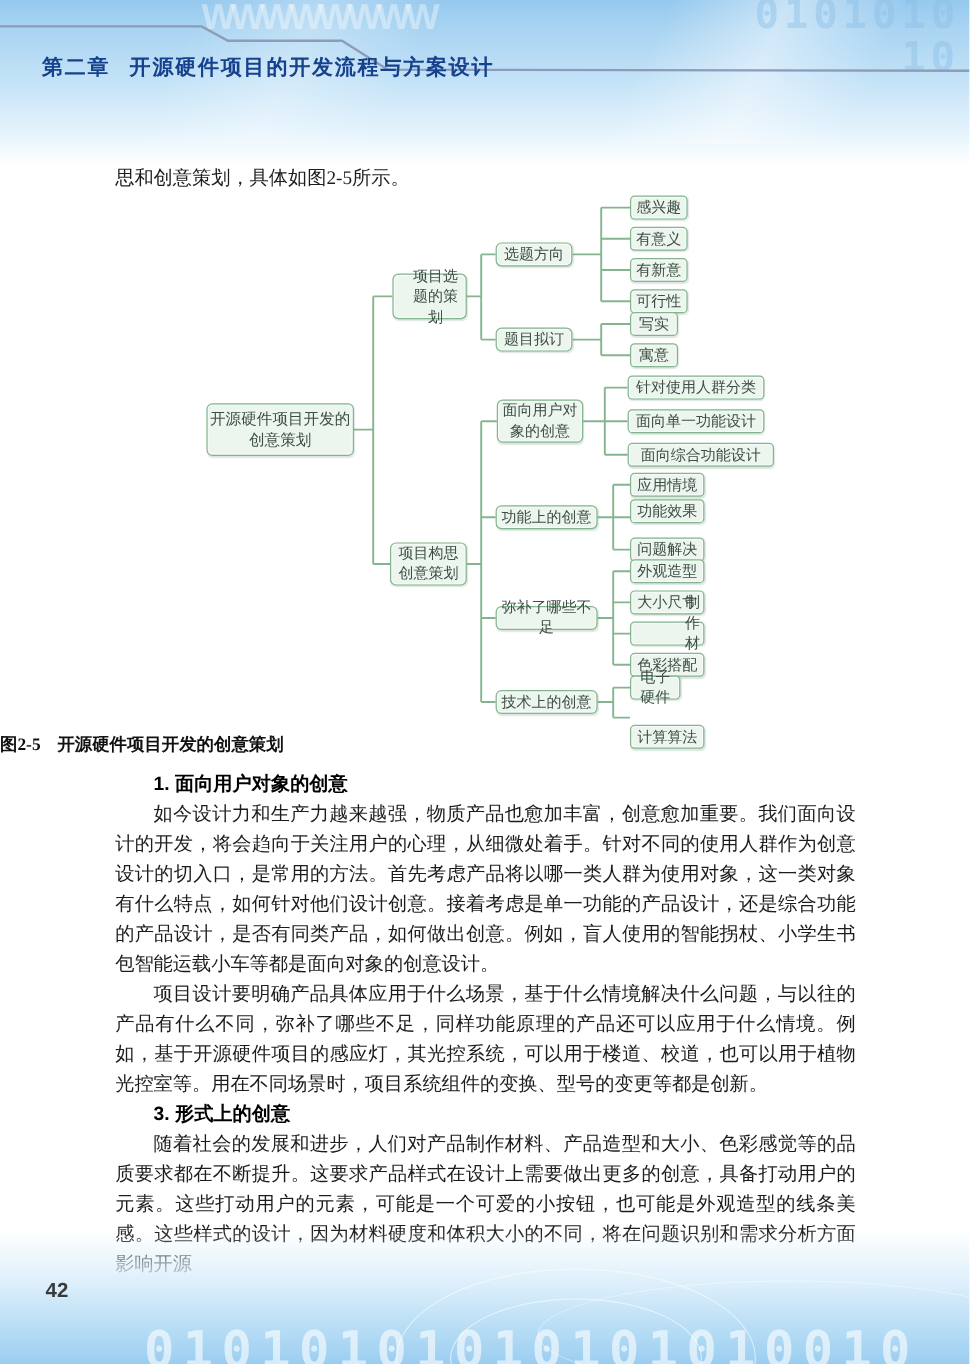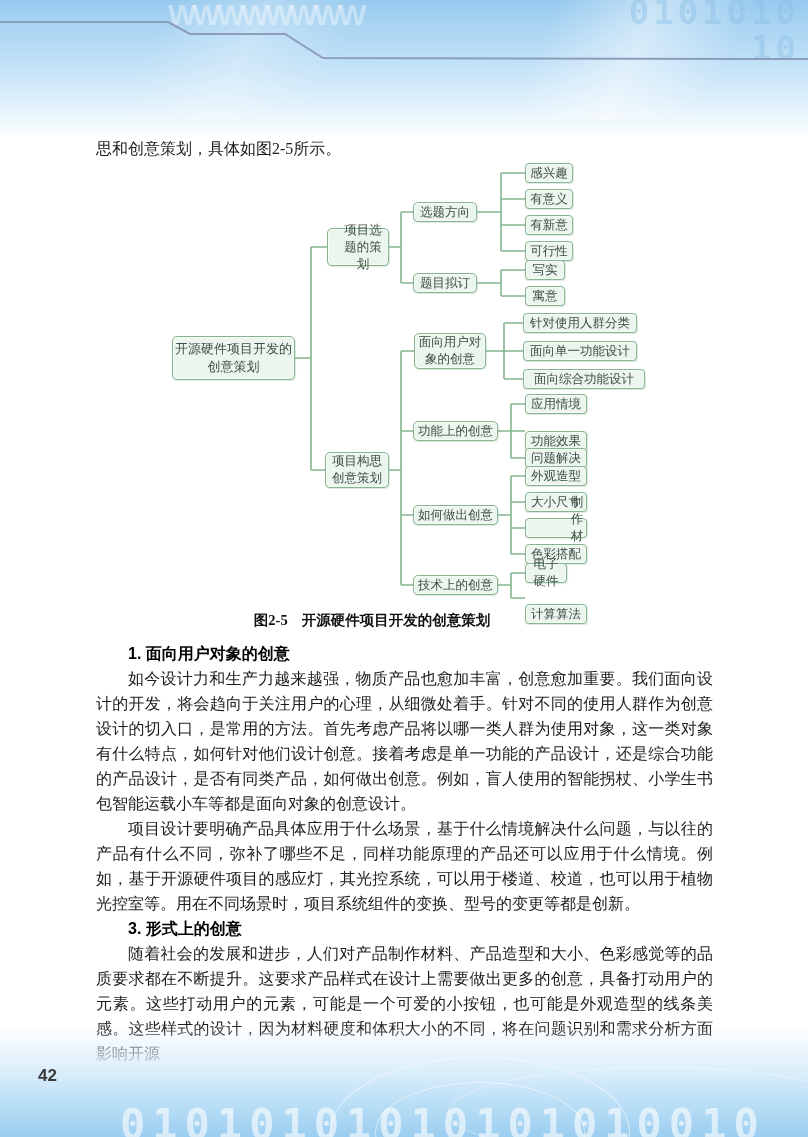--- a/index.html
+++ b/index.html
@@ -30,21 +30,21 @@
   .diagram { position:absolute; left:170px; top:158px; width:500px; height:460px; }
   .connectors { position:absolute; left:0; top:0; }
   .node { position:absolute; background:#ecf5ee; border:1.5px solid #84b58e; border-radius:5px;
     color:#3d4f44; text-align:center; font-size:12.5px; line-height:17px;
     display:flex; align-items:center; justify-content:center; padding:1px 2px;
     box-shadow:inset 0 0 0 1px rgba(255,255,255,0.65), 0.5px 1px 1px rgba(120,160,130,0.25); }
   .node.leaf { border-radius:4px; }
   .node.root { font-size:13px; line-height:18px; }
 
   
-  .fig-caption { position:absolute; left:0; top:611px; width:744px; text-align:center;
+  .fig-caption { position:absolute; left:0; top:611px; width:744px; 
     font-weight:bold; font-size:14.5px; color:#111; }
   .fig-caption .fig-no { margin-right:14px; }
 
   
   .content { position:absolute; left:96px; top:641px; width:617px; }
   .sec-heading { font-family:"Liberation Sans",sans-serif; font-weight:bold; font-size:16px;
     line-height:25px; text-indent:2em; color:#000; }
   .sec-body { font-size:16px; line-height:25px; text-align:justify; text-indent:2em; color:#1c1c1c; }
 
   
@@ -64,20 +64,23 @@
 <body>
 
 <div class="header">
   <div class="streak s1"></div>
   <div class="streak s2"></div>
   <div class="header-watermark">WWWWWWWW</div>
   <div class="header-digits">010101010</div>
   <svg class="header-line" width="808" height="70">
     <polyline points="0,22 168,22 190,34 285,34 323,58 808,59" fill="none" stroke="#8c9cbb" stroke-width="2"></polyline>
   </svg>
+  <div class="chapter-title">
+    <span>第二章</span><span class="gap"></span><span>开源硬件项目的开发流程与方案设计</span>
+  </div>
 </div>
 
 <p class="intro">思和创意策划，具体如图2-5所示。</p>
 
 <div class="diagram">
   <svg class="connectors" width="500" height="460">
     <path fill="none" stroke="#84b58e" stroke-width="1.6" d="
       M125,200 H141 M141,89 V312 M141,89 H157 M141,312 H155
       M219,89 H231 M231,54 V125 M231,54 H243 M231,125 H243
       M219,312 H231 M231,193 V427 M231,193 H244 M231,273 H243 M231,357 H243 M231,427 H243
@@ -91,37 +94,37 @@
 
   <div class="node root" style="left:2px; top:178px; width:123px; height:44px;">开源硬件项目开发的创意策划</div>
 
   <div class="node" style="left:157px; top:70px; width:62px; height:38px;padding-left:12px;">项目选题的策划</div>
   <div class="node" style="left:155px; top:294px; width:64px; height:36px;">项目构思创意策划</div>
 
   <div class="node" style="left:243px; top:44px; width:64px; height:20px;">选题方向</div>
   <div class="node" style="left:243px; top:115px; width:64px; height:20px;">题目拟订</div>
   <div class="node" style="left:244px; top:175px; width:72px; height:36px;">面向用户对象的创意</div>
   <div class="node" style="left:243px; top:263px; width:85px; height:20px;">功能上的创意</div>
-  <div class="node" style="left:243px; top:347px; width:85px; height:20px;">如何做出创意</div>
+  <div class="node" style="left:243px; top:347px; width:85px; height:20px;">弥补了哪些不足</div>
   <div class="node" style="left:243px; top:417px; width:85px; height:20px;">技术上的创意</div>
 
   <div class="node leaf" style="left:355px; top:5px;  width:48px; height:20px;">感兴趣</div>
   <div class="node leaf" style="left:355px; top:31px; width:48px; height:20px;">有意义</div>
   <div class="node leaf" style="left:355px; top:57px; width:48px; height:20px;">有新意</div>
   <div class="node leaf" style="left:355px; top:83px; width:48px; height:20px;">可行性</div>
 
   <div class="node leaf" style="left:355px; top:102px; width:40px; height:20px;">写实</div>
   <div class="node leaf" style="left:355px; top:128px; width:40px; height:20px;">寓意</div>
 
   <div class="node leaf" style="left:353px; top:155px; width:114px; height:20px;">针对使用人群分类</div>
   <div class="node leaf" style="left:353px; top:183px; width:114px; height:20px;">面向单一功能设计</div>
   <div class="node leaf" style="left:353px; top:211px; width:122px; height:20px;">面向综合功能设计</div>
 
   <div class="node leaf" style="left:355px; top:236px; width:62px; height:20px;">应用情境</div>
-  <div class="node leaf" style="left:355px; top:273px; width:62px; height:20px;">功能效果</div>
+  <div class="node leaf" style="left:355px; top:258px; width:62px; height:20px;">功能效果</div>
   <div class="node leaf" style="left:355px; top:290px; width:62px; height:20px;">问题解决</div>
 
   <div class="node leaf" style="left:355px; top:308px; width:62px; height:20px;">外观造型</div>
   <div class="node leaf" style="left:355px; top:334px; width:62px; height:20px;">大小尺寸</div>
   <div class="node leaf" style="left:355px; top:360px; width:62px; height:20px;padding-left:44px;">制作材料</div>
   <div class="node leaf" style="left:355px; top:386px; width:62px; height:20px;">色彩搭配</div>
 
   <div class="node leaf" style="left:355px; top:405px; width:42px; height:20px;">电子硬件</div>
   <div class="node leaf" style="left:355px; top:430px; width:62px; height:20px;margin-top:16px;">计算算法</div>
 </div>

